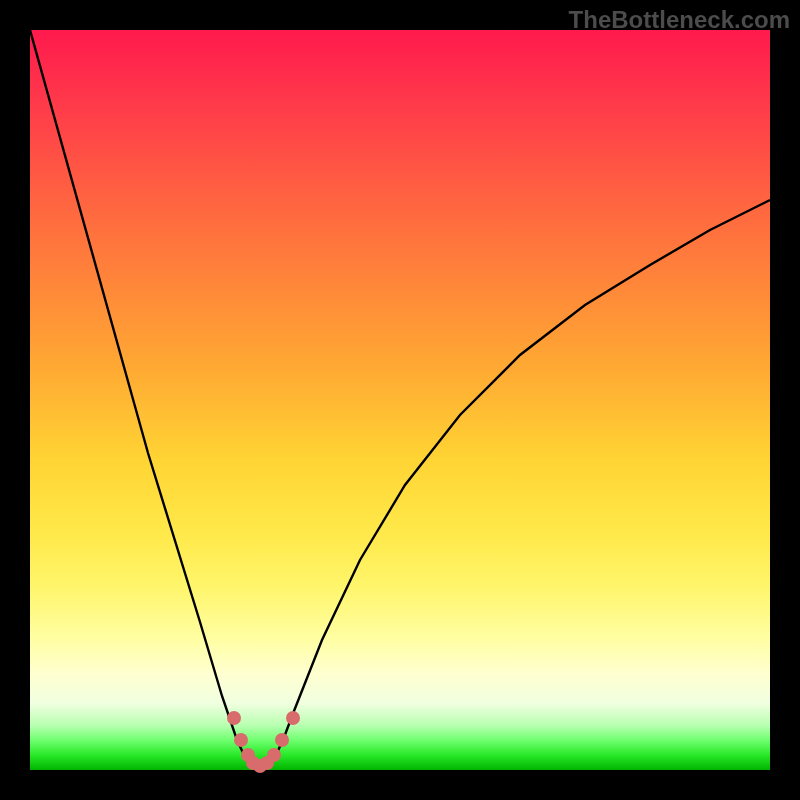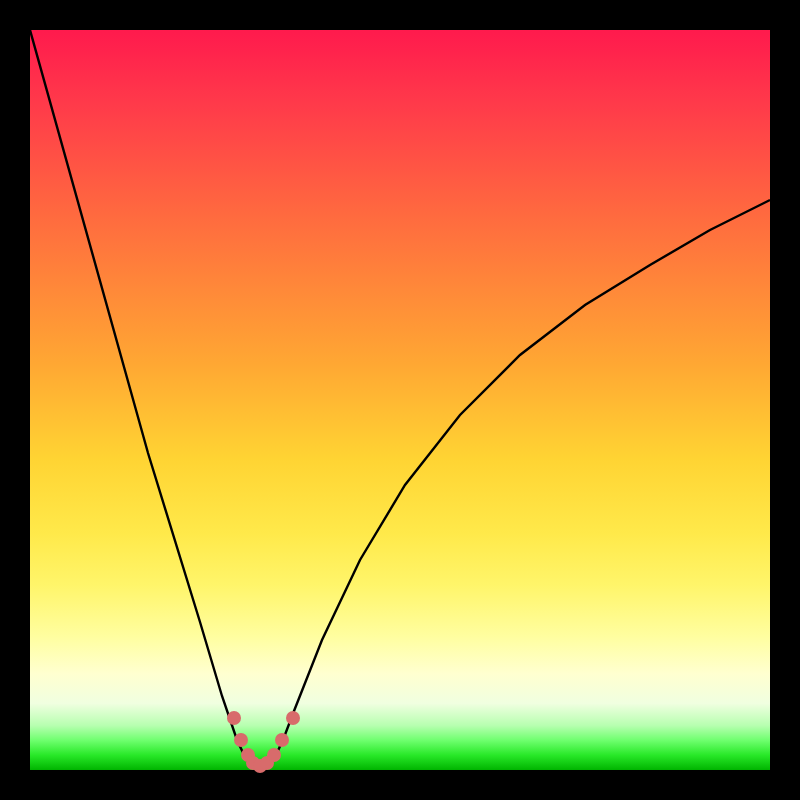--- a/index.html
+++ b/index.html
@@ -61,13 +61,14 @@
     <div class="dot" style="left:211px;top:710px;"></div>
     <div class="dot" style="left:218px;top:725px;"></div>
     <div class="dot" style="left:223px;top:733px;"></div>
     <div class="dot" style="left:230px;top:736px;"></div>
     <div class="dot" style="left:237px;top:733px;"></div>
     <div class="dot" style="left:244px;top:725px;"></div>
     <div class="dot" style="left:252px;top:710px;"></div>
     <div class="dot" style="left:263px;top:688px;"></div>
   </div>
 
+  <div class="watermark">TheBottleneck.com</div>
 </div>
 
 </body></html>

